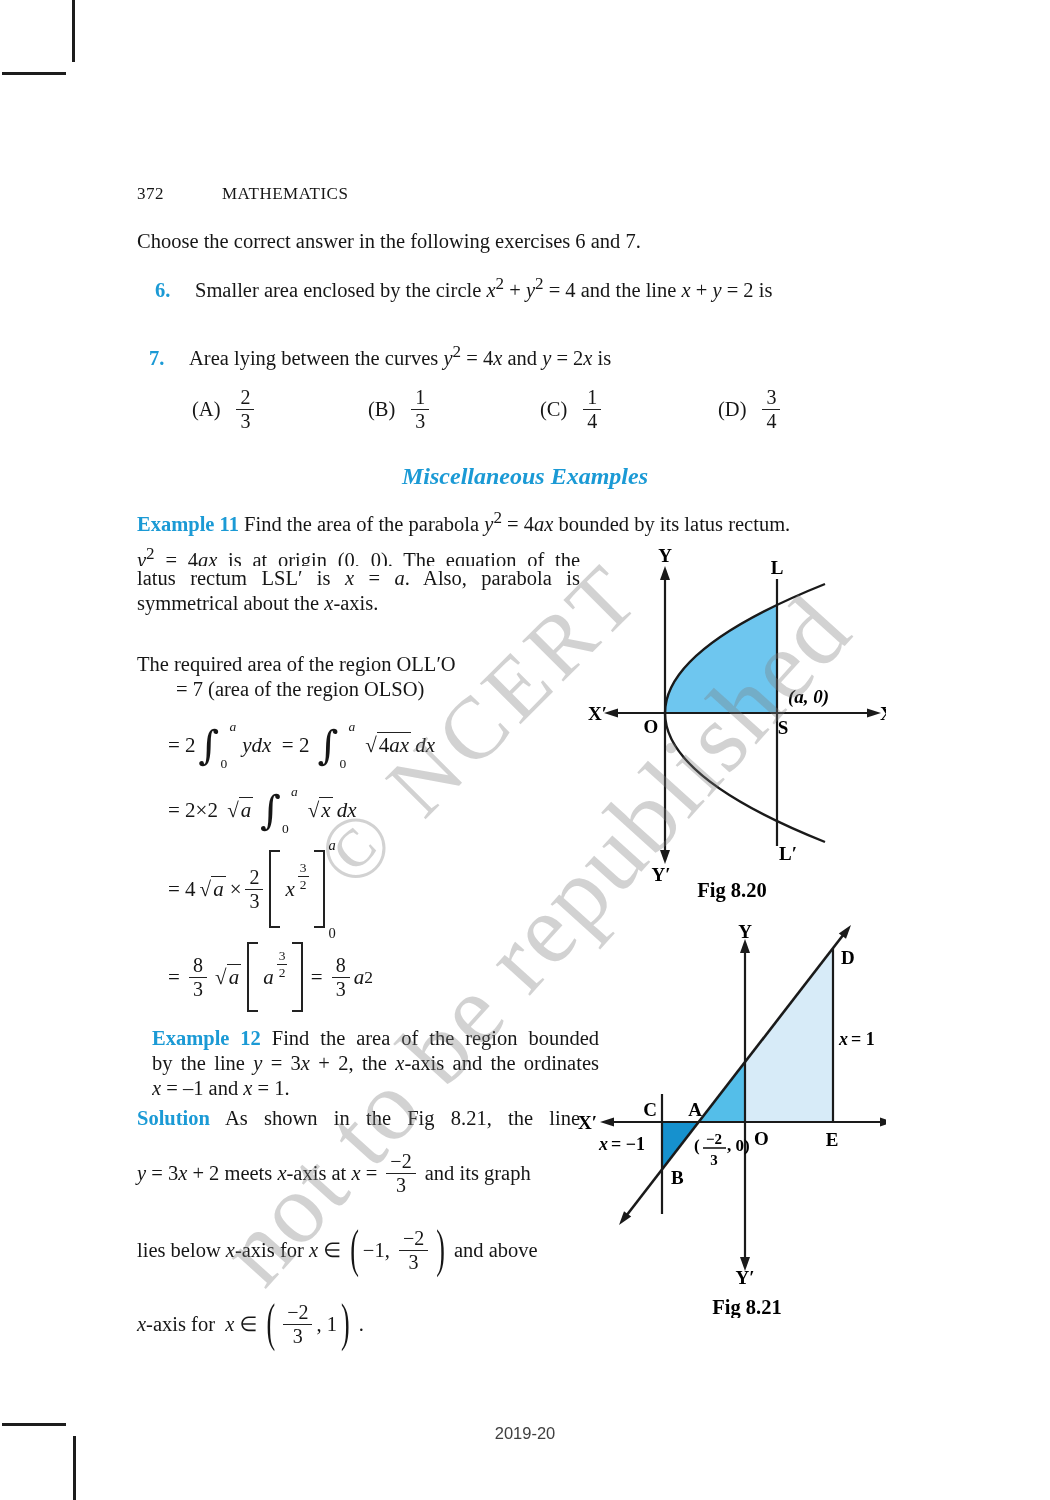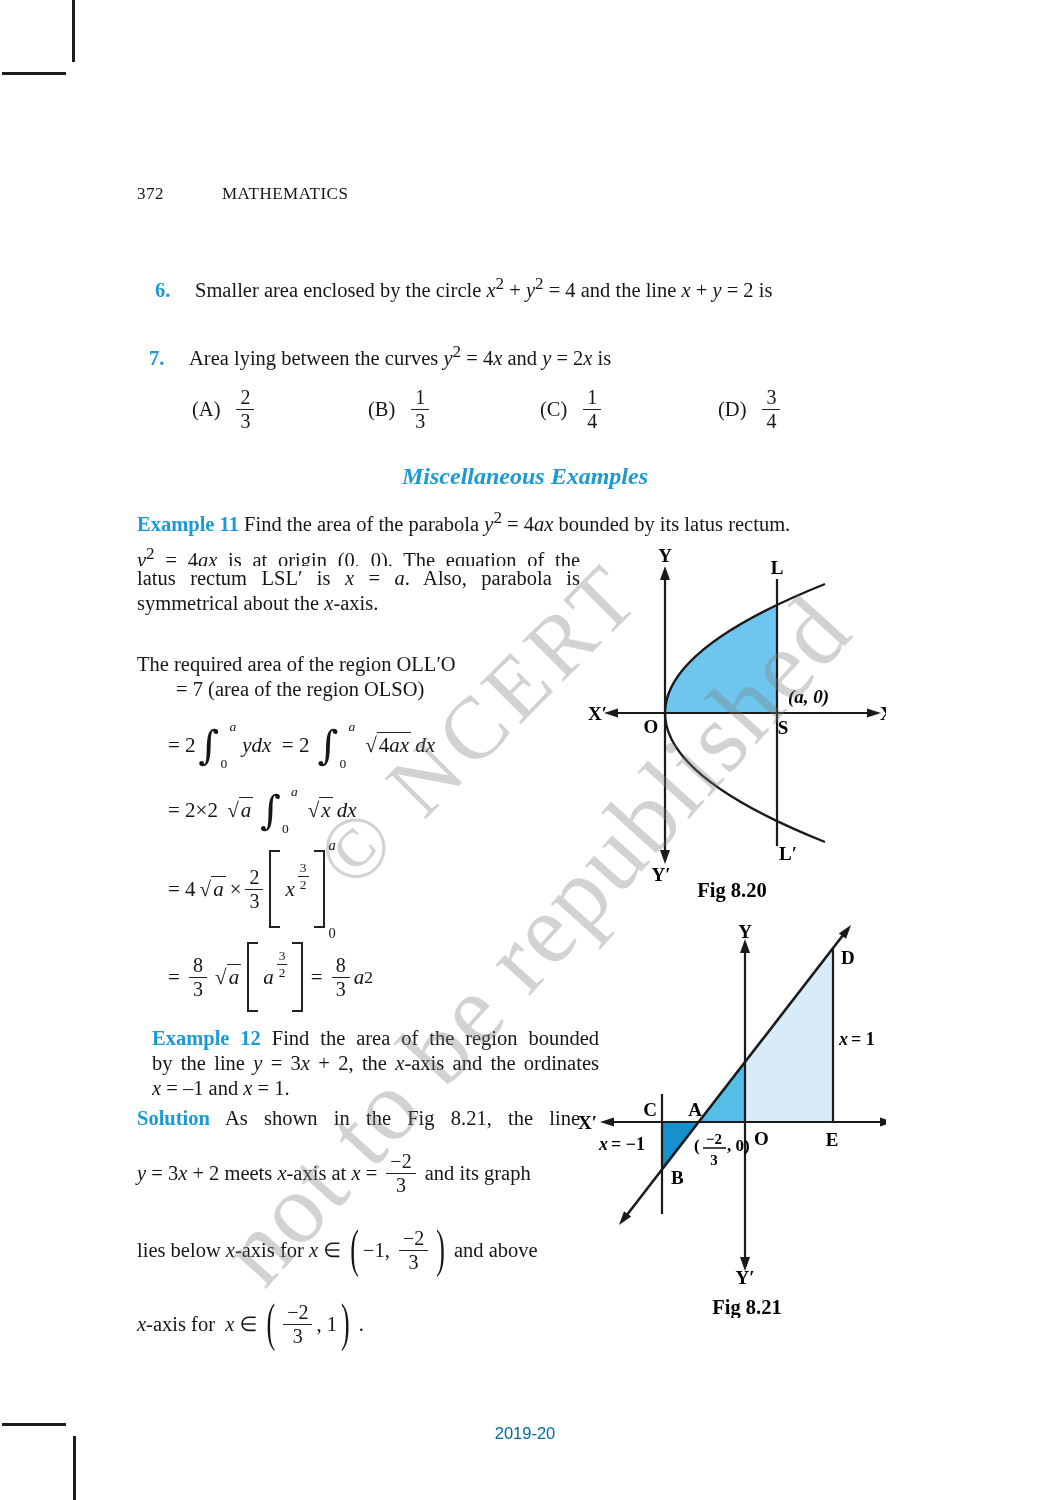--- a/index.html
+++ b/index.html
@@ -43,37 +43,38 @@
         font-size:14.5px;line-height:1;margin:0 8px 0 2px;}
   .bigp{display:inline-block;font-size:26px;line-height:1;transform:scaleY(2.05);margin:0 4px;}
   
   .wm{position:absolute;color:rgba(125,125,125,0.35);white-space:nowrap;pointer-events:none;
       z-index:6;font-family:"Liberation Serif",serif;}
   #wm1{left:478px;top:725px;font-size:88px;letter-spacing:6px;
        transform:translate(-50%,-50%) rotate(-45deg);}
   #wm2{left:535px;top:940px;font-size:100px;letter-spacing:2px;
        transform:translate(-50%,-50%) rotate(-48deg);}
   .footer{position:absolute;left:0;top:1424px;width:1050px;text-align:center;
-          font-family:"Liberation Sans",sans-serif;font-size:16.5px;color:#0369a1;}
+          font-family:"Liberation Sans",sans-serif;font-size:16.5px;color:#404040;}
   svg text{font-family:"Liberation Serif",serif;}
 </style>
 </head>
 <body>
 
 <div class="page">
 
   <div class="cm" style="left:72px;top:0;width:3px;height:62px"></div>
   <div class="cm" style="left:2px;top:72px;width:64px;height:3px"></div>
   <div class="cm" style="left:2px;top:1423px;width:64px;height:3px"></div>
   <div class="cm" style="left:73px;top:1436px;width:3px;height:64px"></div>
 
   <div class="abs hdr" style="left:137px;top:184px">
     <span>372</span><span class="subject">MATHEMATICS</span>
   </div>
 
+  <div class="abs body-text" style="left:137px;top:229px;width:780px">Choose the correct answer in the following exercises 6 and 7.</div>
 
   <div class="abs body-text" style="left:155px;top:271px;width:790px">
     <span class="exnum">6.</span><span>Smaller area enclosed by the circle <i>x</i><sup>2</sup> + <i>y</i><sup>2</sup> = 4 and the line <i>x</i> + <i>y</i> = 2 is</span>
   </div>
 
   <div class="abs body-text" style="left:149px;top:339px;width:790px">
     <span class="exnum">7.</span><span>Area lying between the curves <i>y</i><sup>2</sup> = 4<i>x</i> and <i>y</i> = 2<i>x</i> is</span>
   </div>
   <div class="abs body-text" style="left:192px;top:379px;width:740px;display:flex;align-items:center;height:60px">
     <span style="width:176px;display:inline-flex;align-items:center" class="opt">

